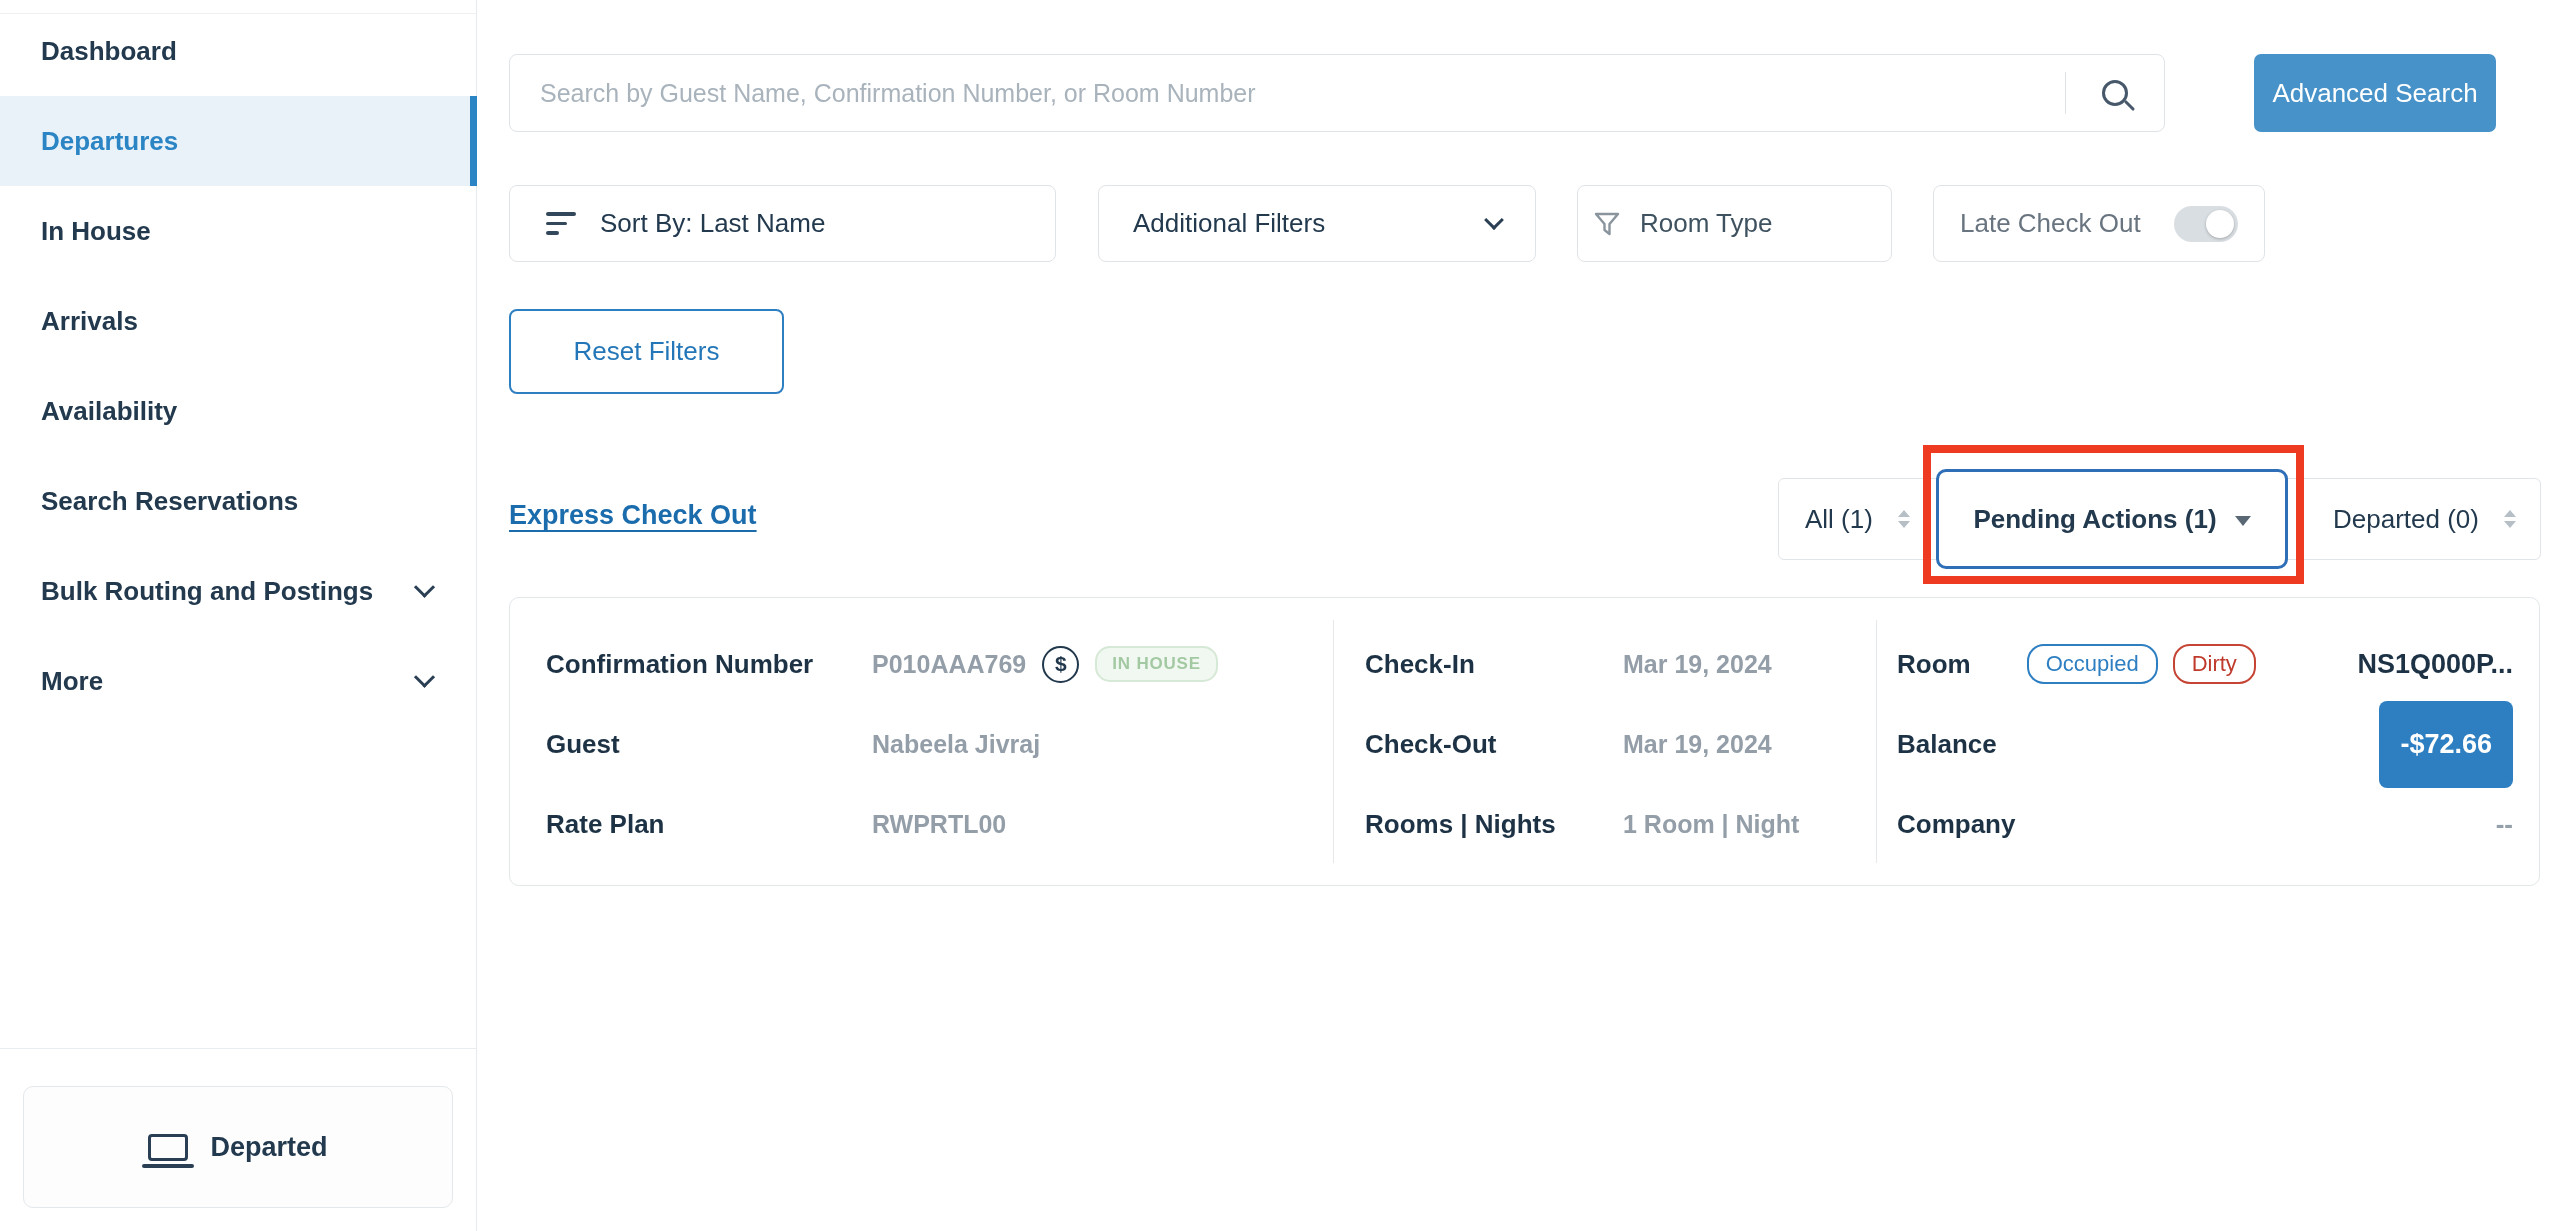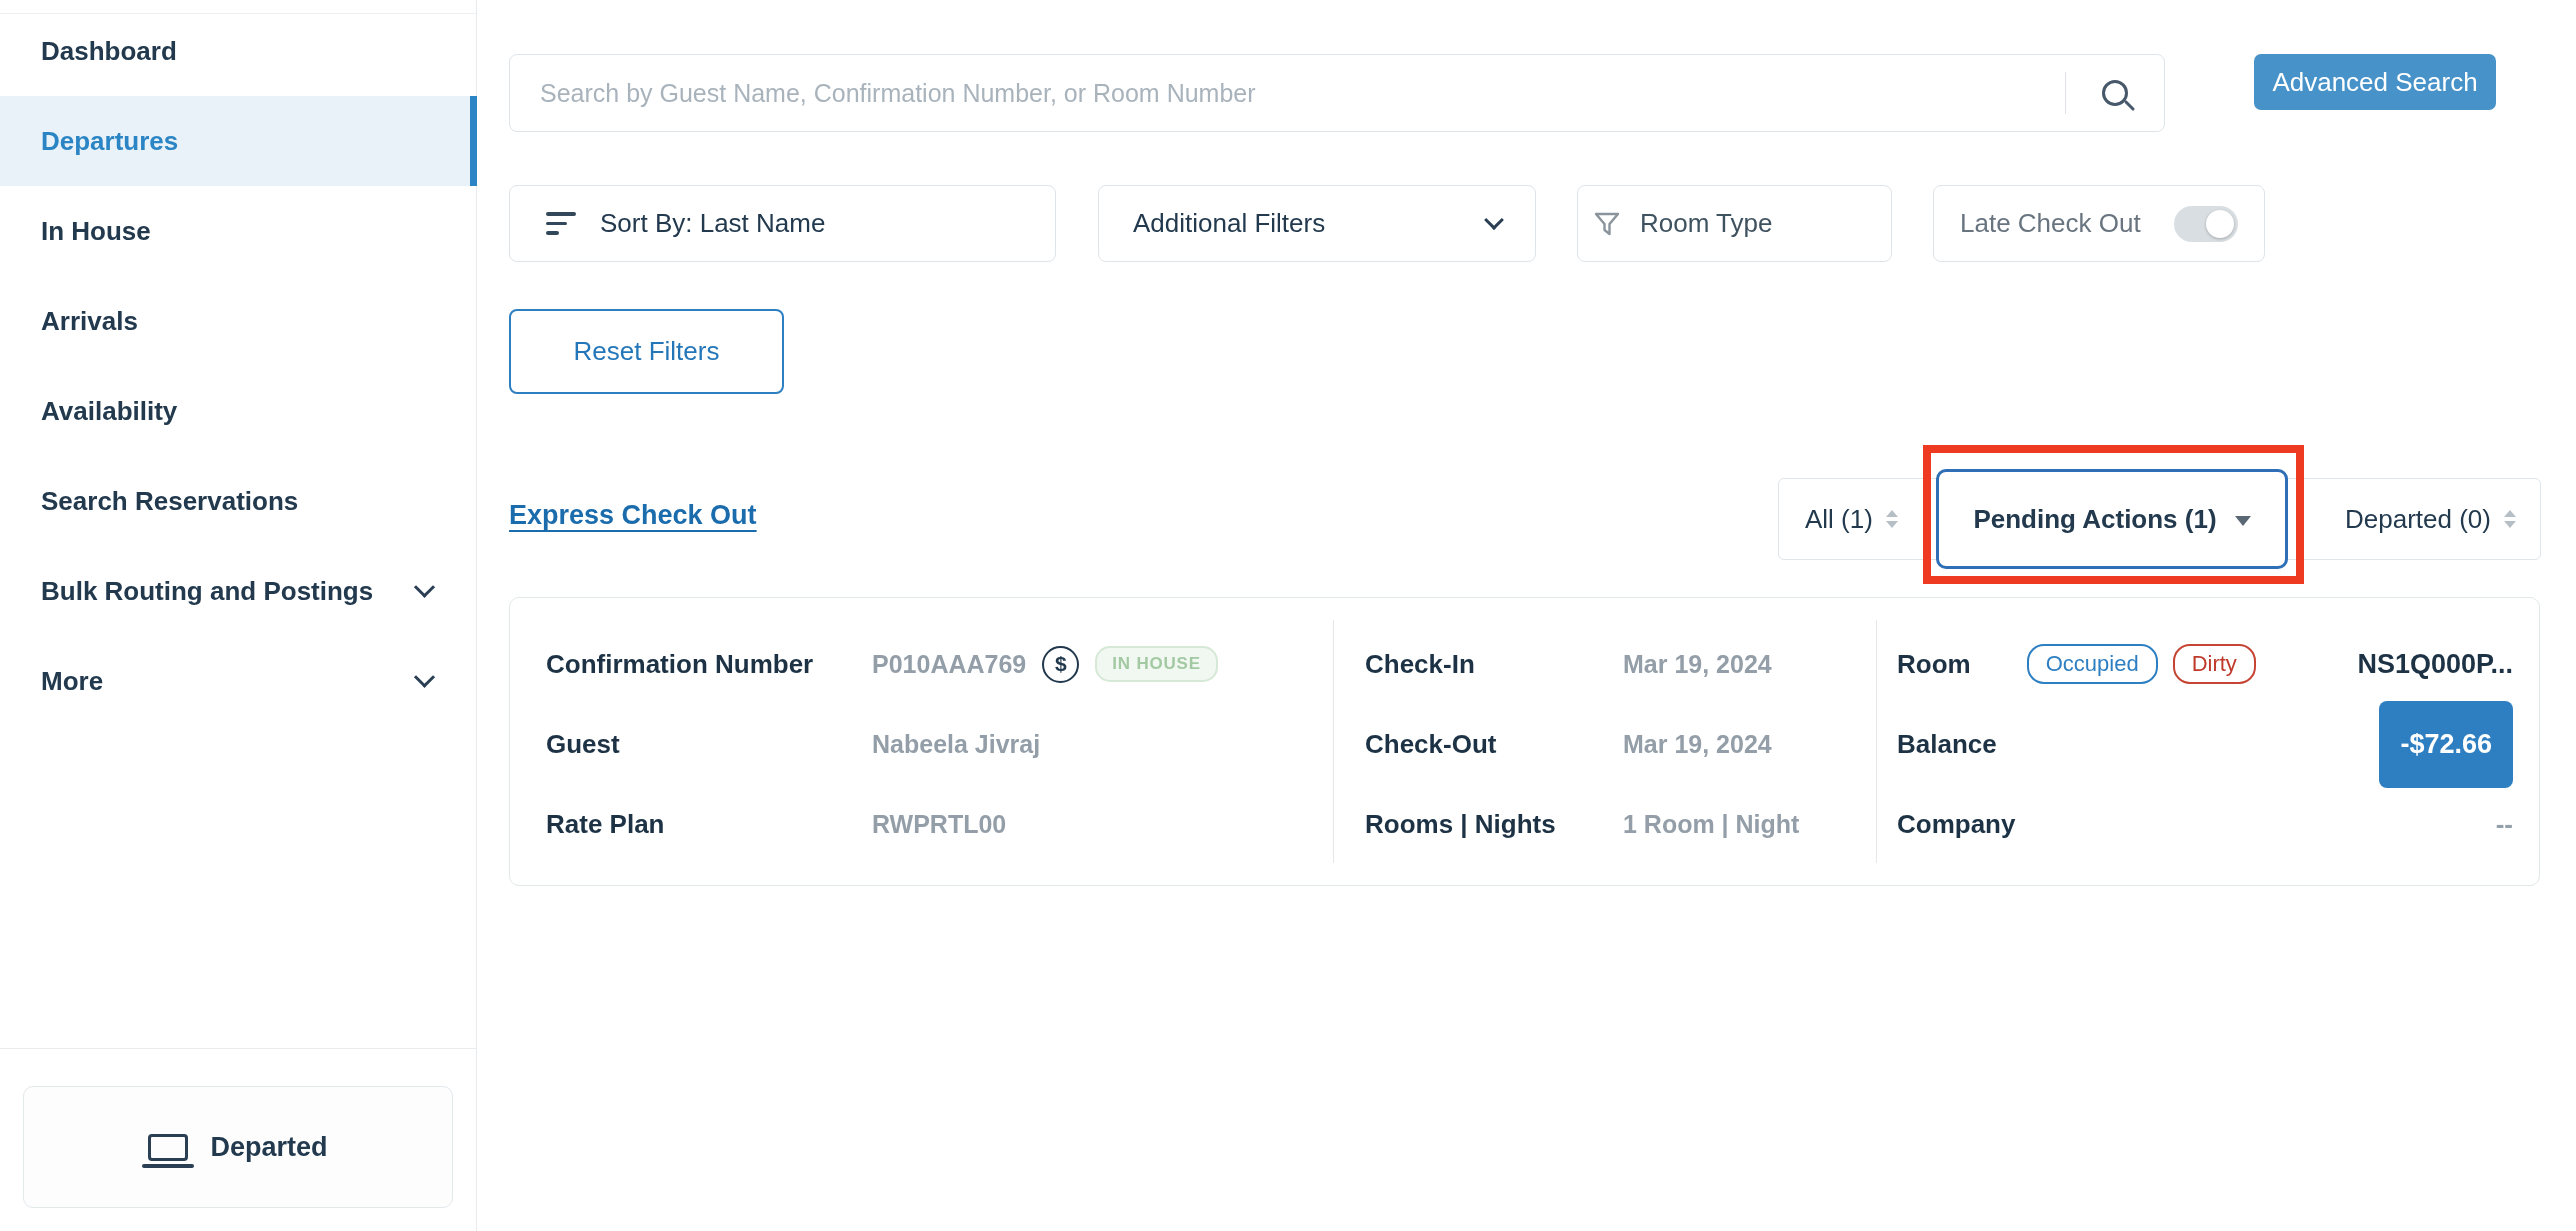--- a/index.html
+++ b/index.html
@@ -61,21 +61,21 @@
   .search-divider { width: 1px; height: 42px; background: #dfe3e7; }
   .search-icon-wrap {
     width: 98px; height: 100%; display: flex; align-items: center; justify-content: center; cursor: pointer;
   }
   .magnifier { width: 26px; height: 26px; border: 3px solid #46586a; border-radius: 50%; position: relative; }
   .magnifier::after {
     content: ""; position: absolute; width: 13px; height: 3px; background: #46586a;
     transform: rotate(45deg); right: -11px; bottom: -4px; border-radius: 2px;
   }
   .adv-btn {
-    position: absolute; left: 2254px; top: 54px; width: 242px; height: 56px;
+    position: absolute; left: 2254px; top: 54px; width: 242px; height: 78px;
     background: #4792c8; color: #fff; border: none; border-radius: 7px;
     font-family: "Liberation Sans", sans-serif; font-size: 26px; cursor: pointer;
   }
 
   
   .filter-btn {
     position: absolute; top: 185px; height: 77px;
     border: 1px solid #dfe4e8; border-radius: 8px; background: #fff;
     display: flex; align-items: center; font-size: 26px; color: #22394e; cursor: pointer;
   }
@@ -103,21 +103,21 @@
 
   
   .express-link {
     position: absolute; left: 509px; top: 500px; font-size: 27px; font-weight: 700;
     color: #1b6cad; text-decoration: underline; text-underline-offset: 6px; cursor: pointer;
   }
   .tabs-bar {
     position: absolute; left: 1778px; top: 478px; width: 763px; height: 82px;
     border: 1px solid #e0e5e9; border-radius: 6px; background: #fff;
   }
-  .tab-plain { position: absolute; top: 0; height: 80px; display: flex; align-items: center; gap: 13px; font-size: 26px; color: #22394e; cursor: pointer; }
+  .tab-plain { position: absolute; top: 0; height: 80px; display: flex; align-items: center; gap: 25px; font-size: 26px; color: #22394e; cursor: pointer; }
   .tab-all { left: 26px; }
   .tab-departed { right: 24px; }
   .sort-carets { display: flex; flex-direction: column; gap: 4px; }
   .tri-up { width: 0; height: 0; border-left: 6px solid transparent; border-right: 6px solid transparent; border-bottom: 7px solid #b6bfc6; }
   .tri-dn { width: 0; height: 0; border-left: 6px solid transparent; border-right: 6px solid transparent; border-top: 7px solid #b6bfc6; }
   .pending-box {
     position: absolute; left: 157px; top: -10px; width: 352px; height: 100px;
     background: #fff; border: 3px solid #2e6fb7; border-radius: 10px;
     box-shadow: inset 0 0 0 3px #ffffff;
     display: flex; align-items: center; justify-content: center; gap: 18px;

